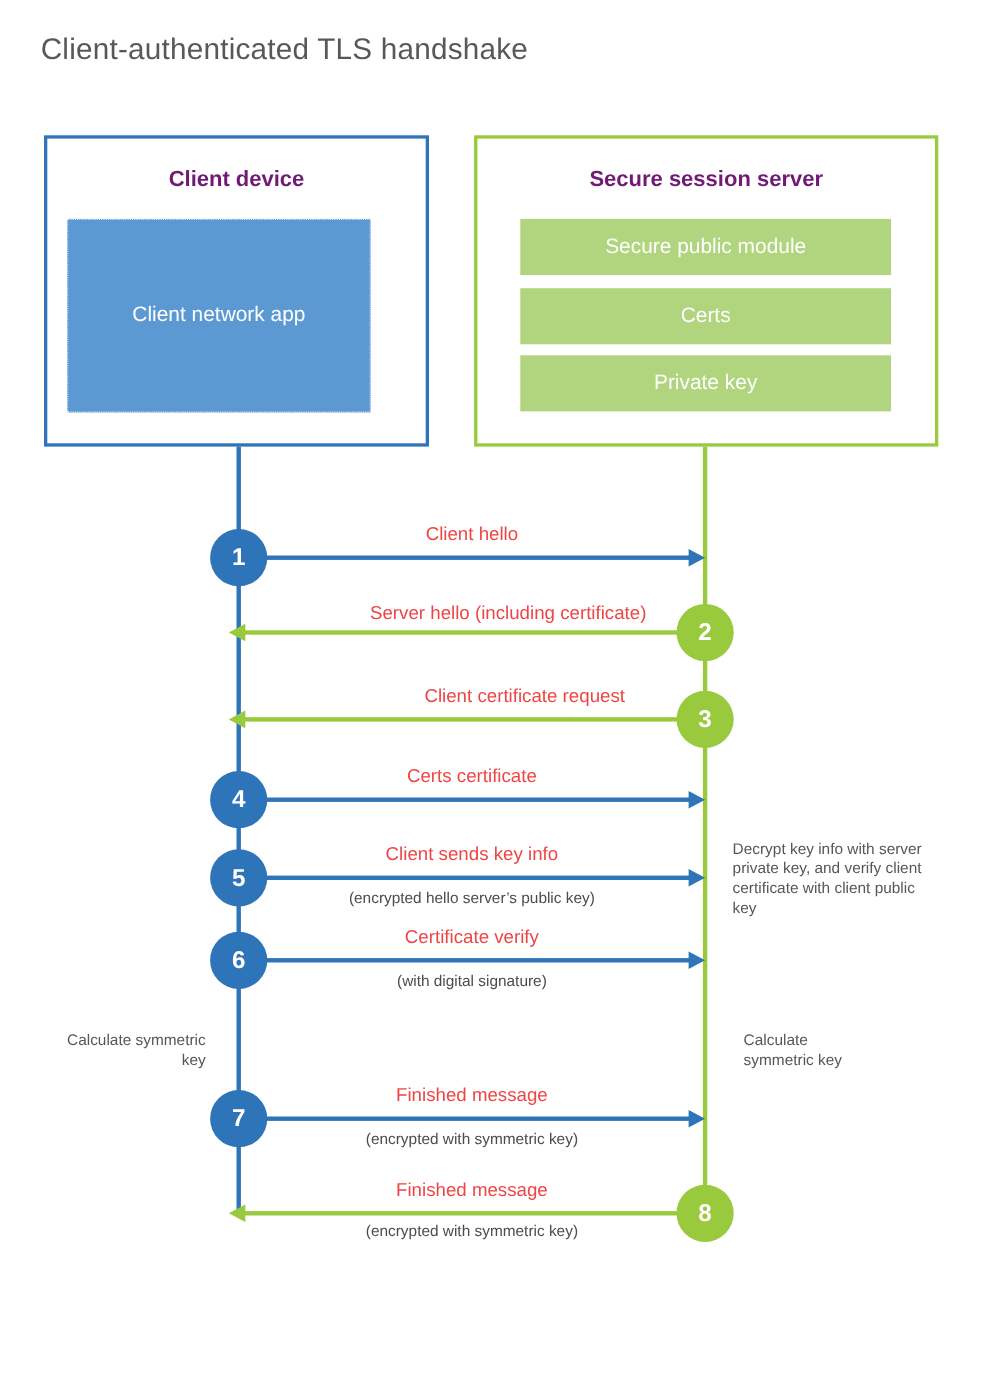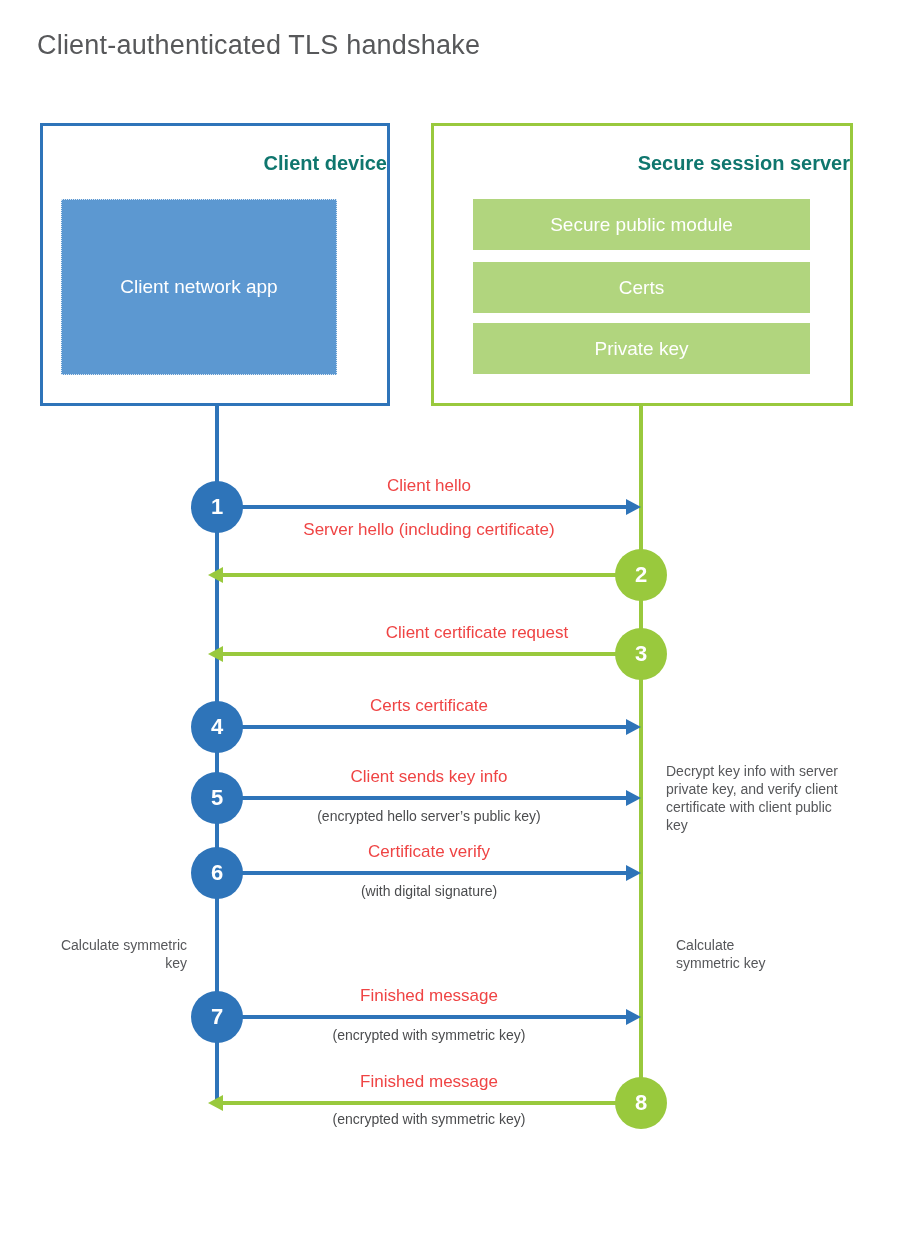--- a/index.html
+++ b/index.html
@@ -5,21 +5,21 @@
   html,body{margin:0;padding:0;background:#ffffff;}
   body{font-family:"Liberation Sans","DejaVu Sans",sans-serif;}
   .canvas{position:relative;width:900px;height:1256px;background:#ffffff;overflow:hidden;}
 
   .page-title{position:absolute;left:37px;top:30px;font-size:27px;font-weight:400;color:#57585a;letter-spacing:.2px;}
 
   
   .entity-box{position:absolute;top:123px;background:#fff;box-sizing:border-box;}
   .client-box{left:40px;width:350px;height:283px;border:3px solid #2e74b9;}
   .server-box{left:431px;width:422px;height:283px;border:3px solid #99c93d;}
-  .entity-title{position:absolute;left:0;right:0;top:26px;text-align:right;font-size:20px;font-weight:700;color:#0f766e;}
+  .entity-title{position:absolute;left:0;right:0;top:26px;text-align:center;font-size:20px;font-weight:700;color:#701a75;}
 
   .app-box{position:absolute;left:18px;top:73px;width:276px;height:176px;background:#5c98d1;
            border:1px dotted #dce9f6;box-sizing:border-box;display:flex;align-items:center;justify-content:center;}
   .app-box-label{color:#ffffff;font-size:19px;text-align:center;width:180px;line-height:1.35;}
 
   .server-bar{position:absolute;left:39px;width:337px;height:51px;background:#b1d57e;
               display:flex;align-items:center;justify-content:center;color:#fff;font-size:19px;}
   .bar-0{top:73px;} .bar-1{top:136px;} .bar-2{top:197px;}
 
   
@@ -75,21 +75,21 @@
   <div class="vline vline-blue"></div>
   <div class="vline vline-green"></div>
 
   <div class="hline blue" style="left:217px;top:505px;width:410px;"></div>
   <div class="arrowhead right" style="left:626px;top:499px;"></div>
   <div class="msg-label" style="top:476px;">Client hello</div>
   <div class="step-circle blue" style="top:481px;">1</div>
 
   <div class="hline green" style="left:222px;top:573px;width:408px;"></div>
   <div class="arrowhead left" style="left:208px;top:567px;"></div>
-  <div class="msg-label" style="top:520px;">Server hello (including certificate)</div>
+  <div class="msg-label" style="top:548px;padding-left:33px;">Server hello (including certificate)</div>
   <div class="step-circle green" style="top:549px;">2</div>
 
   <div class="hline green" style="left:222px;top:652px;width:408px;"></div>
   <div class="arrowhead left" style="left:208px;top:646px;"></div>
   <div class="msg-label" style="top:623px;margin-left:48px;">Client certificate request</div>
   <div class="step-circle green" style="top:628px;">3</div>
 
   <div class="hline blue" style="left:217px;top:725px;width:410px;"></div>
   <div class="arrowhead right" style="left:626px;top:719px;"></div>
   <div class="msg-label" style="top:696px;">Certs certificate</div>

